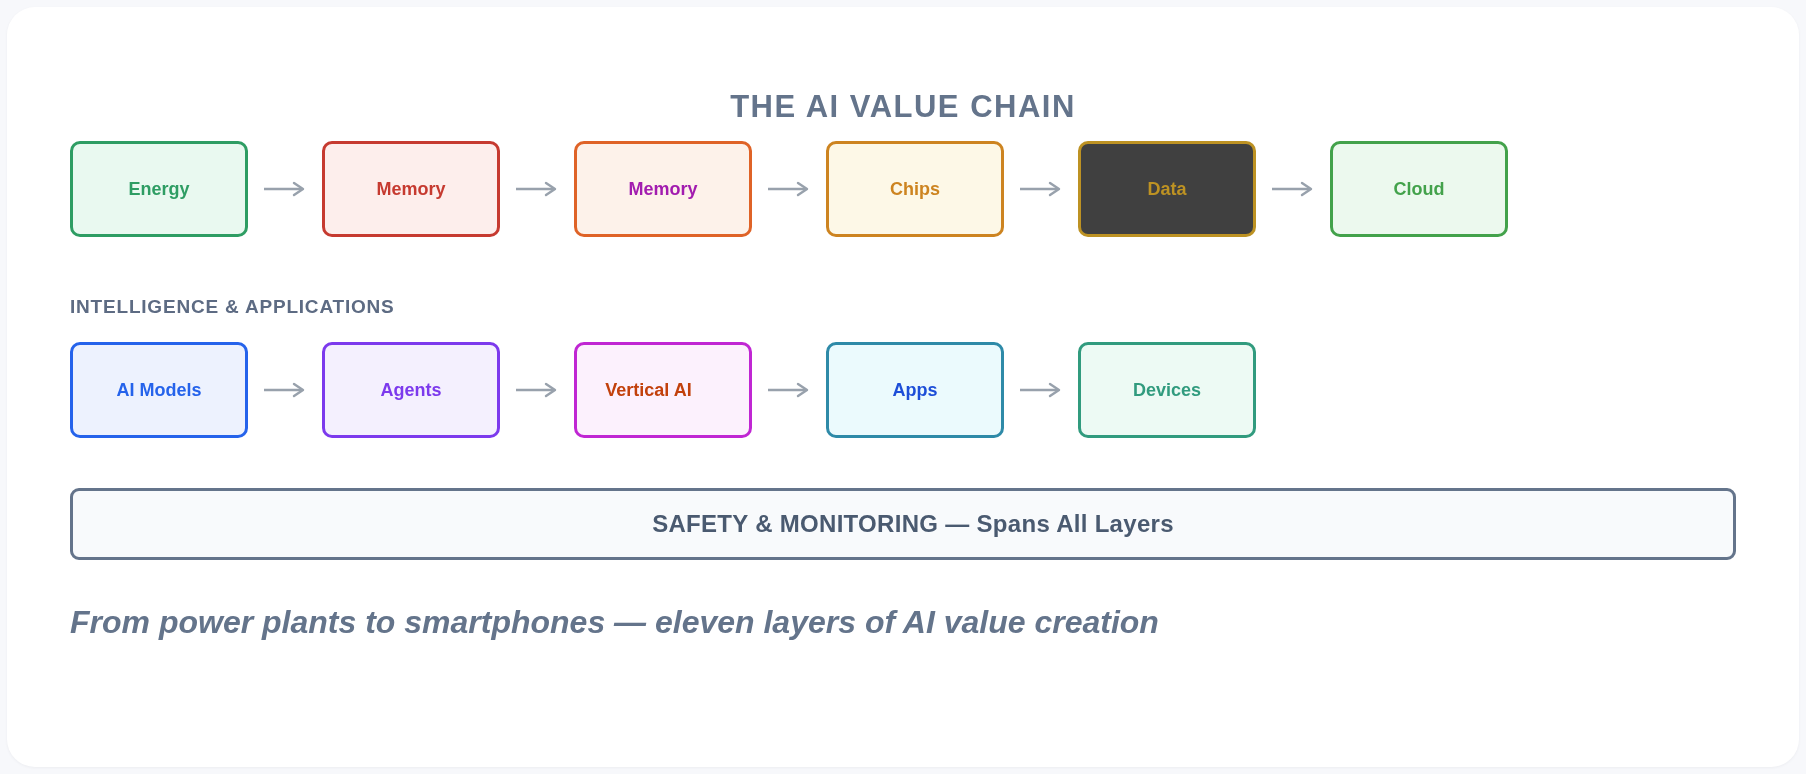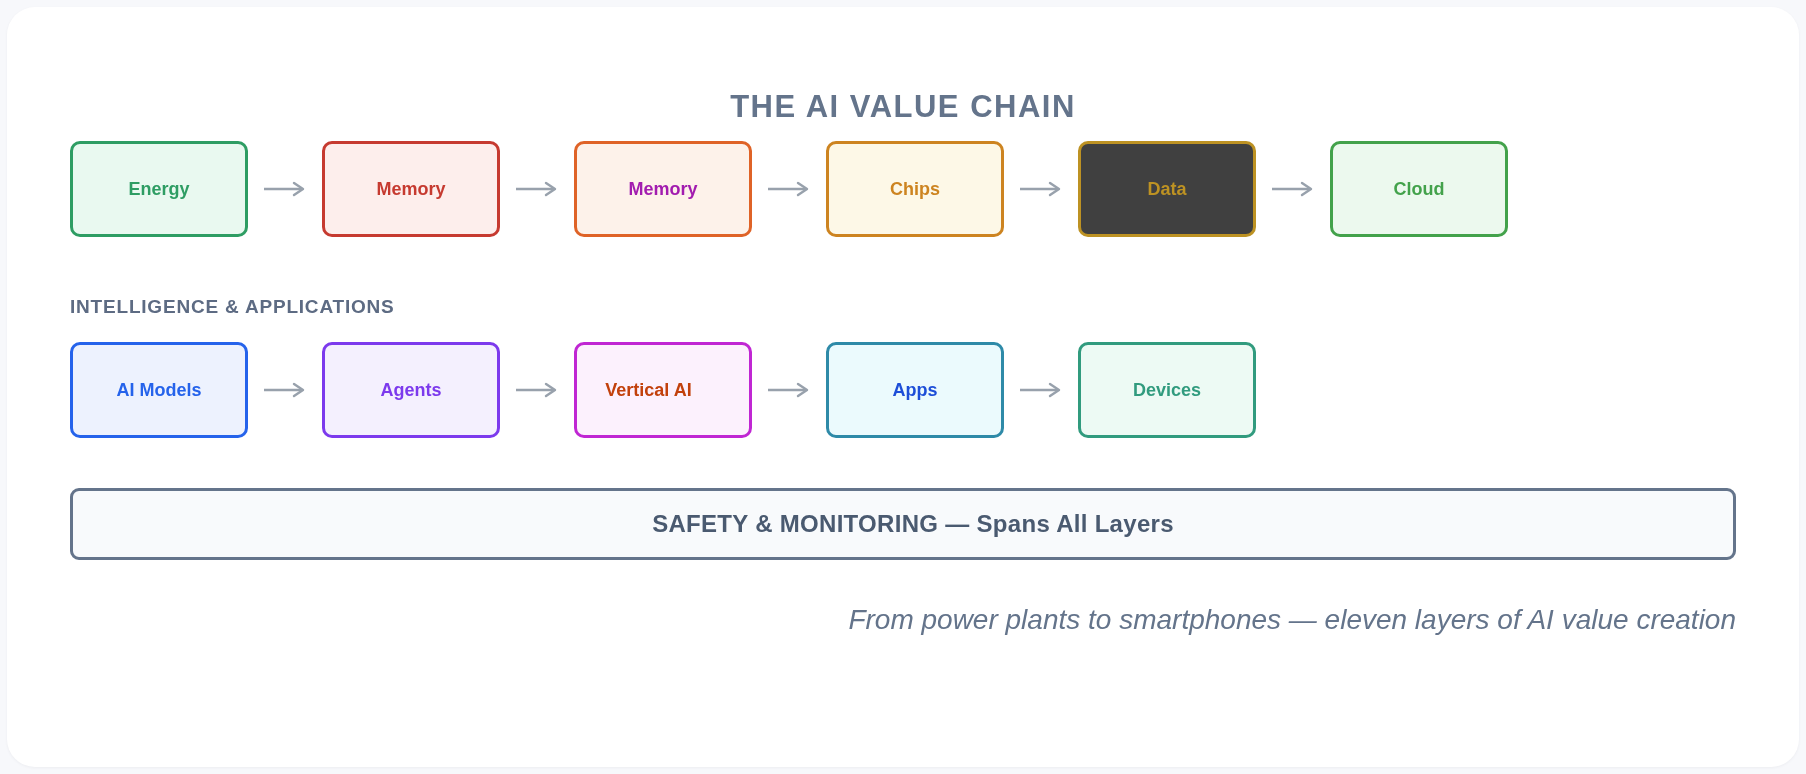--- a/index.html
+++ b/index.html
@@ -73,24 +73,25 @@
     display: flex;
     align-items: center;
     justify-content: center;
     font-size: 24px;
     font-weight: bold;
     letter-spacing: 0.3px;
     padding-left: 20px;
   }
   .caption {
     margin: 44px 0 0 0;
-    text-align: right;
+    text-align: left;
     font-style: italic;
-    font-size: 28px;
+    font-size: 32px;
     color: var(--caption-color, #64748b);
+    font-weight: bold;
   }
 </style>
 </head>
 <body>
 
 <div class="viewport">
   <div class="card">
 
     <h1 class="title">THE AI VALUE CHAIN</h1>
 

